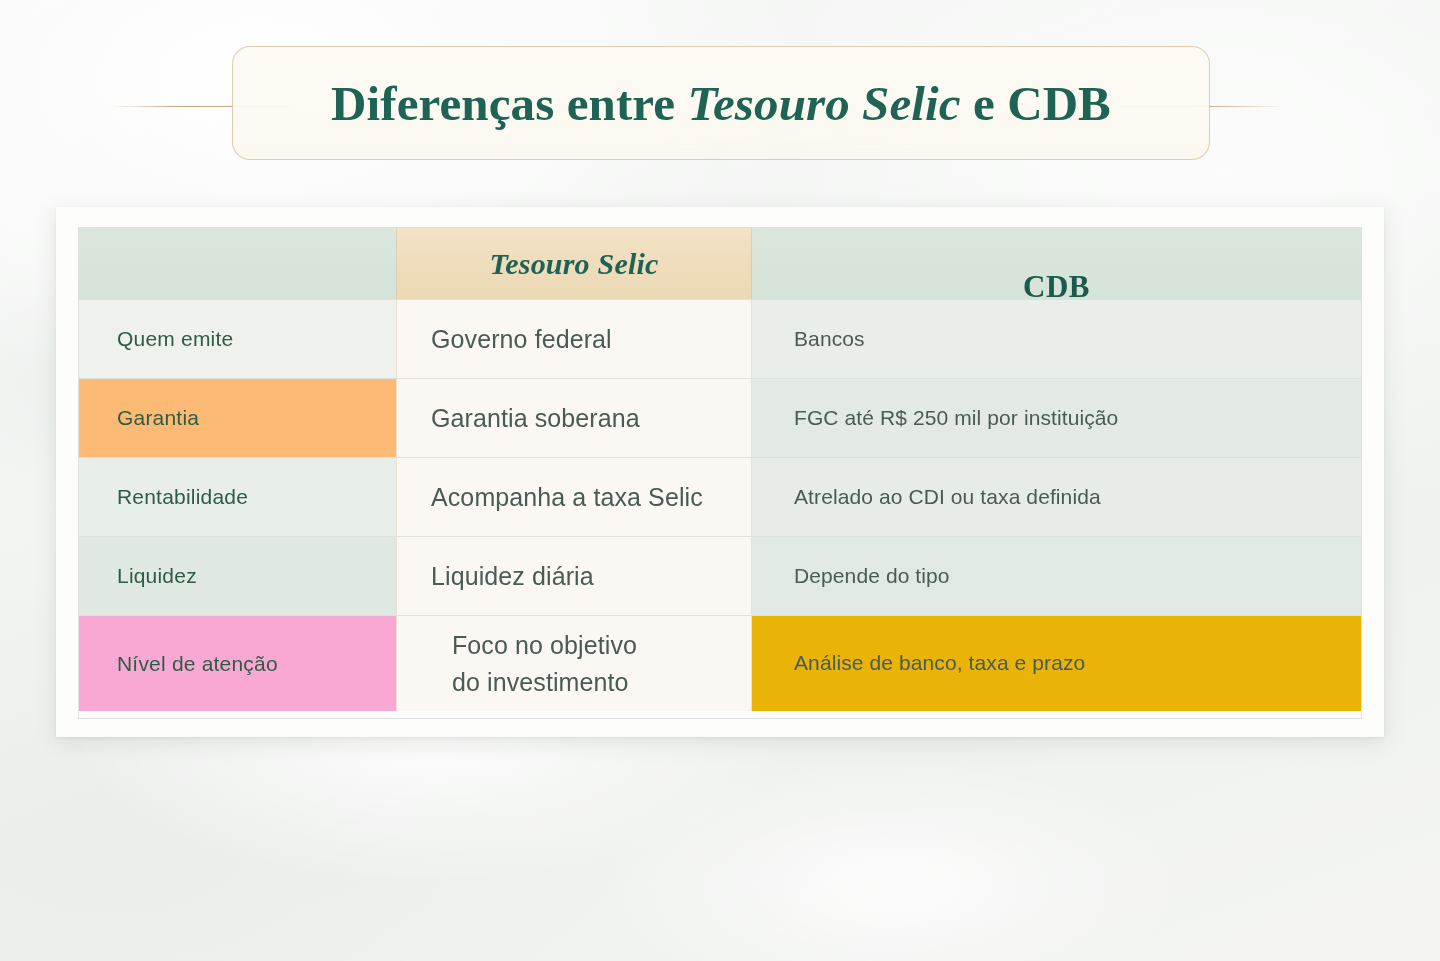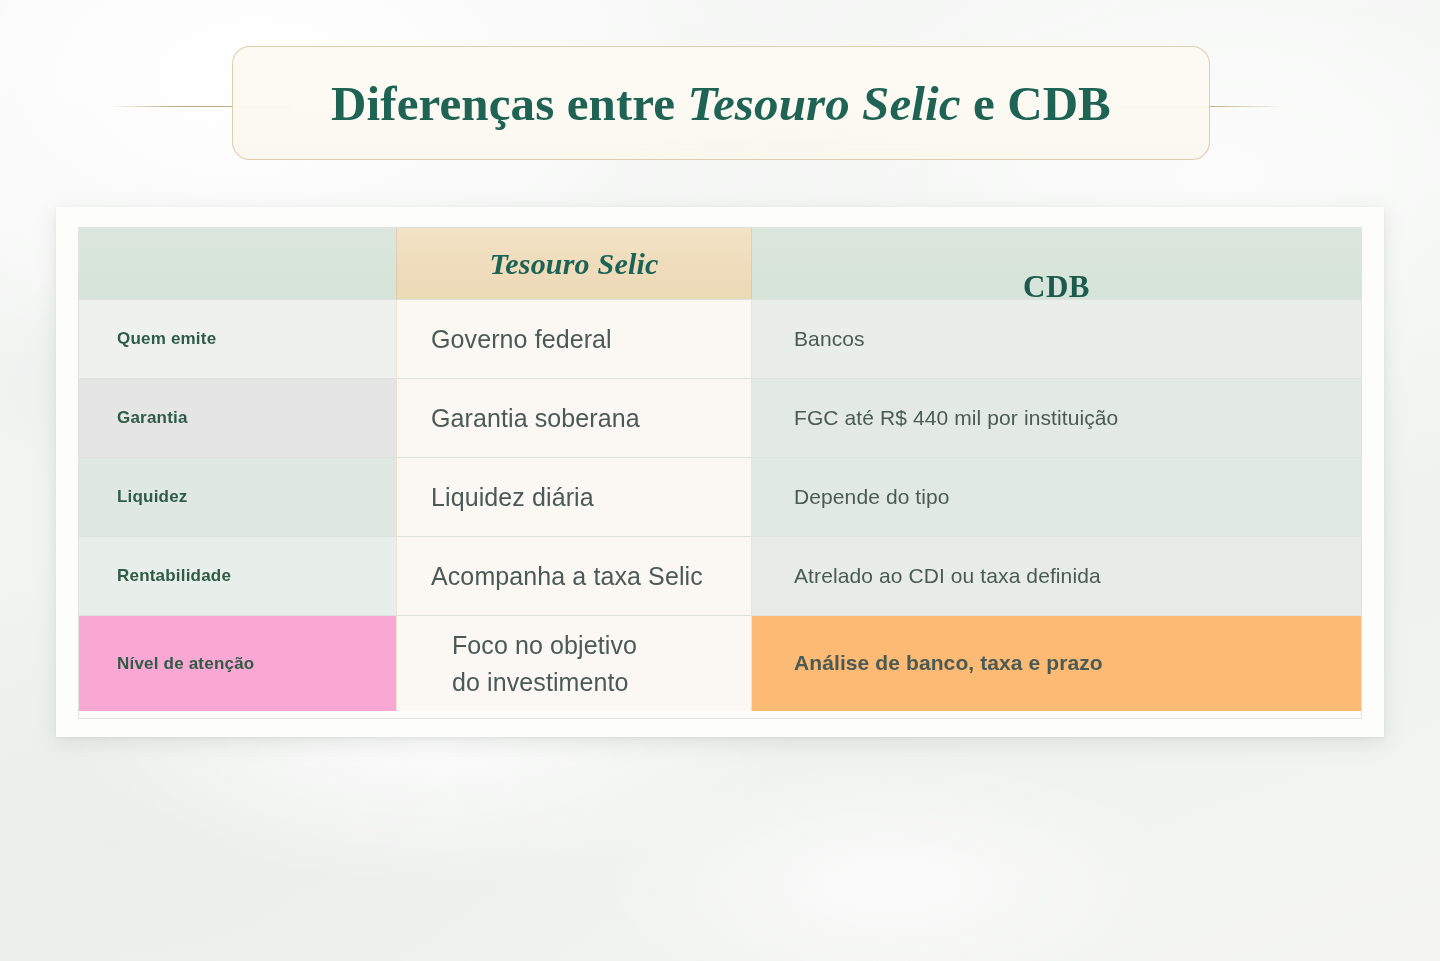--- a/index.html
+++ b/index.html
@@ -96,40 +96,40 @@
   }
   .h-cdb{
     font-family:"Liberation Serif", serif;font-weight:700;
     font-size:31px;color:#1b5a4c;letter-spacing:.5px;margin-top:46px;
   }
 
   
   .brow{height:79px;border-top:1px solid rgba(200,208,200,.6);}
   .brow.tall{height:96px;align-items:stretch;}
   .brow .c0{
-    font-family:"Liberation Sans", sans-serif;font-weight:700;font-size:17px;
+    font-family:"Liberation Sans", sans-serif;font-weight:400;font-size:21px;
     color:#2f5c46;letter-spacing:.2px;
   }
   .brow .c1{
     background:#fbf8f3;
     border-left:1px solid rgba(222,208,184,.55);
     border-right:1px solid rgba(222,208,184,.55);
     font-family:"Liberation Sans", sans-serif;font-size:25px;
     color:#4a5a55;letter-spacing:.1px;line-height:1.45;
   }
   .brow .c2{
     font-family:"Liberation Sans", sans-serif;font-size:21px;
     color:#4a5a55;letter-spacing:.1px;line-height:1.45;
   }
   .brow.tall .c1{align-items:center;}
   .r1 .c0{background:#eef1ec;} .r1 .c2{background:#e9eeea;}
-  .r2 .c0{background:#e5e5e5;} .r2 .c2{background:#e3eae5;}
+  .r2 .c0{background:#fdba74;} .r2 .c2{background:#e3eae5;}
   .r3 .c0{background:#e8eee9;} .r3 .c2{background:#e7ece8;}
   .r4 .c0{background:#dfe9e2;} .r4 .c2{background:#e1e9e4;}
-  .r5 .c0{background:#f9a8d4;} .r5 .c2{background:#fdba74;font-weight:bold;}
+  .r5 .c0{background:#f9a8d4;} .r5 .c2{background:#eab308;}
   .ml{display:block;margin-left:21px;}
 </style>
 </head>
 <body>
 
 <div id="bg">
   <div class="bg-base"></div>
   <div class="bg-mist"></div>
   <svg viewBox="0 0 1440 961" preserveAspectRatio="none">
     <defs>
@@ -205,33 +205,33 @@
 
     <div class="trow brow r1">
       <div class="cell c0">Quem emite</div>
       <div class="cell c1">Governo federal</div>
       <div class="cell c2">Bancos</div>
     </div>
 
     <div class="trow brow r2">
       <div class="cell c0">Garantia</div>
       <div class="cell c1">Garantia soberana</div>
-      <div class="cell c2">FGC até R$ 440 mil por instituição</div>
+      <div class="cell c2">FGC até R$ 250 mil por instituição</div>
+    </div>
+
+    <div class="trow brow r3">
+      <div class="cell c0">Rentabilidade</div>
+      <div class="cell c1">Acompanha a taxa Selic</div>
+      <div class="cell c2">Atrelado ao CDI ou taxa definida</div>
     </div>
 
     <div class="trow brow r4">
       <div class="cell c0">Liquidez</div>
       <div class="cell c1">Liquidez diária</div>
       <div class="cell c2">Depende do tipo</div>
-    </div>
-
-    <div class="trow brow r3">
-      <div class="cell c0">Rentabilidade</div>
-      <div class="cell c1">Acompanha a taxa Selic</div>
-      <div class="cell c2">Atrelado ao CDI ou taxa definida</div>
     </div>
 
     <div class="trow brow tall r5">
       <div class="cell c0">Nível de atenção</div>
       <div class="cell c1">
         <span>
           <span class="ml">Foco no objetivo</span>
           <span class="ml">do investimento</span>
         </span>
       </div>

